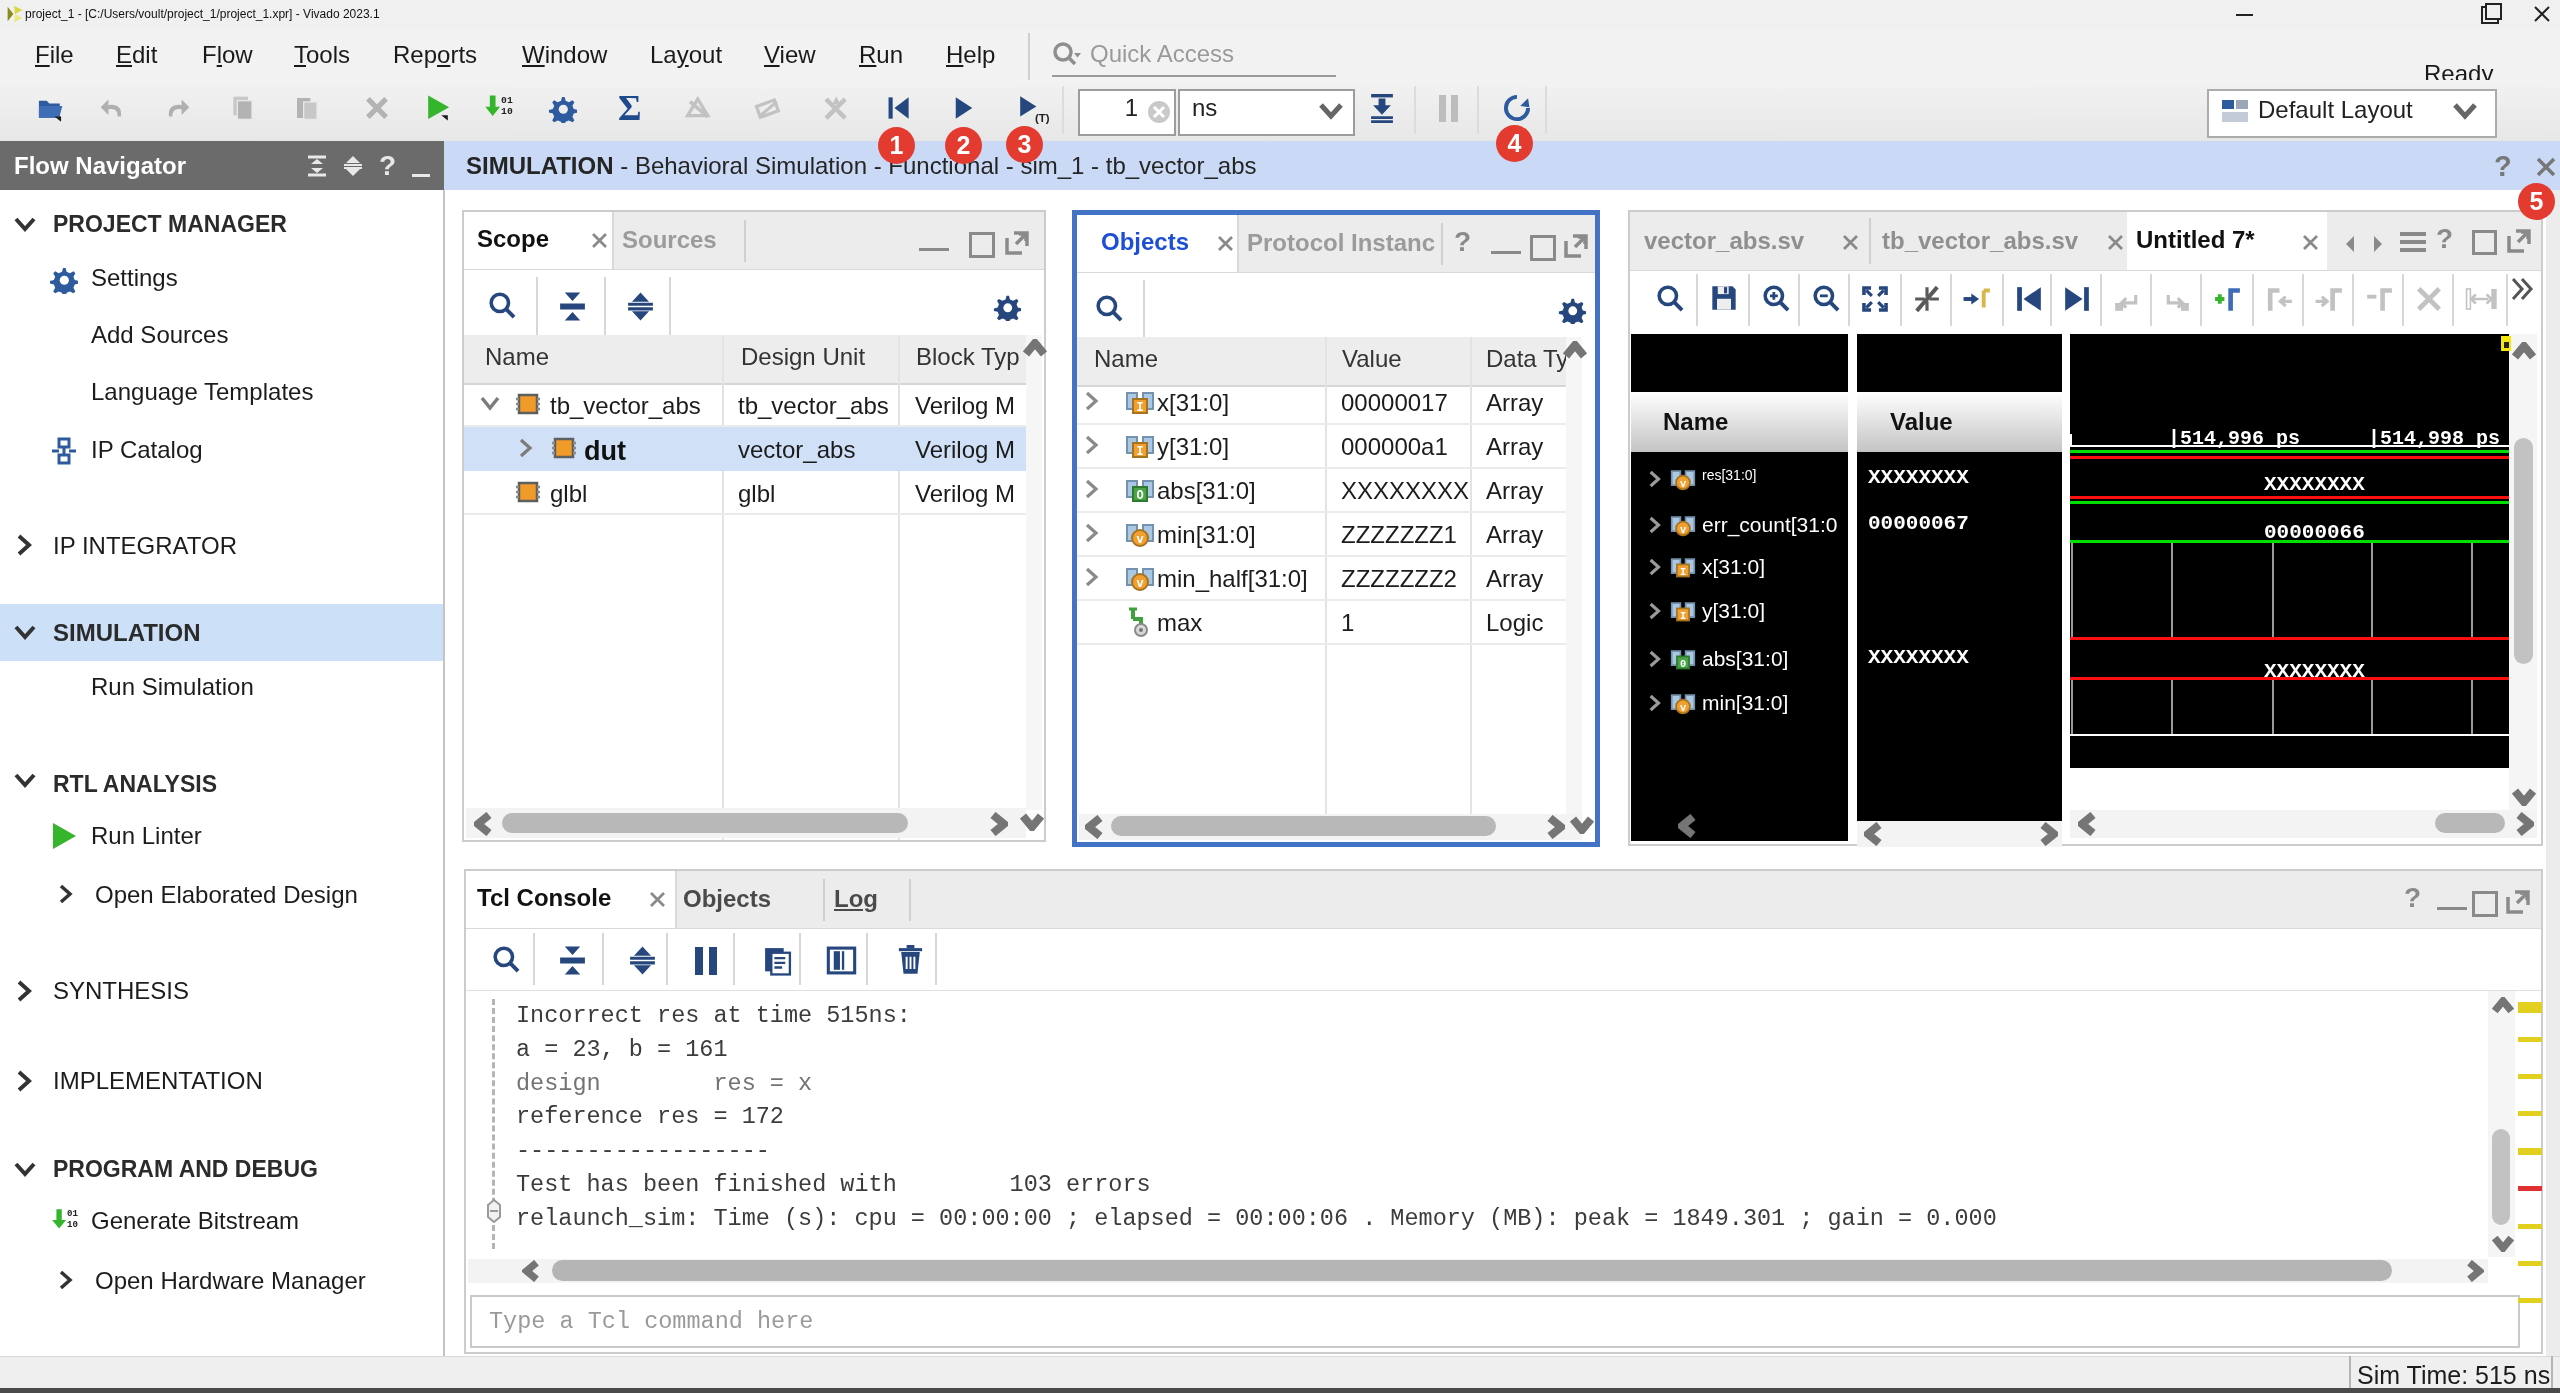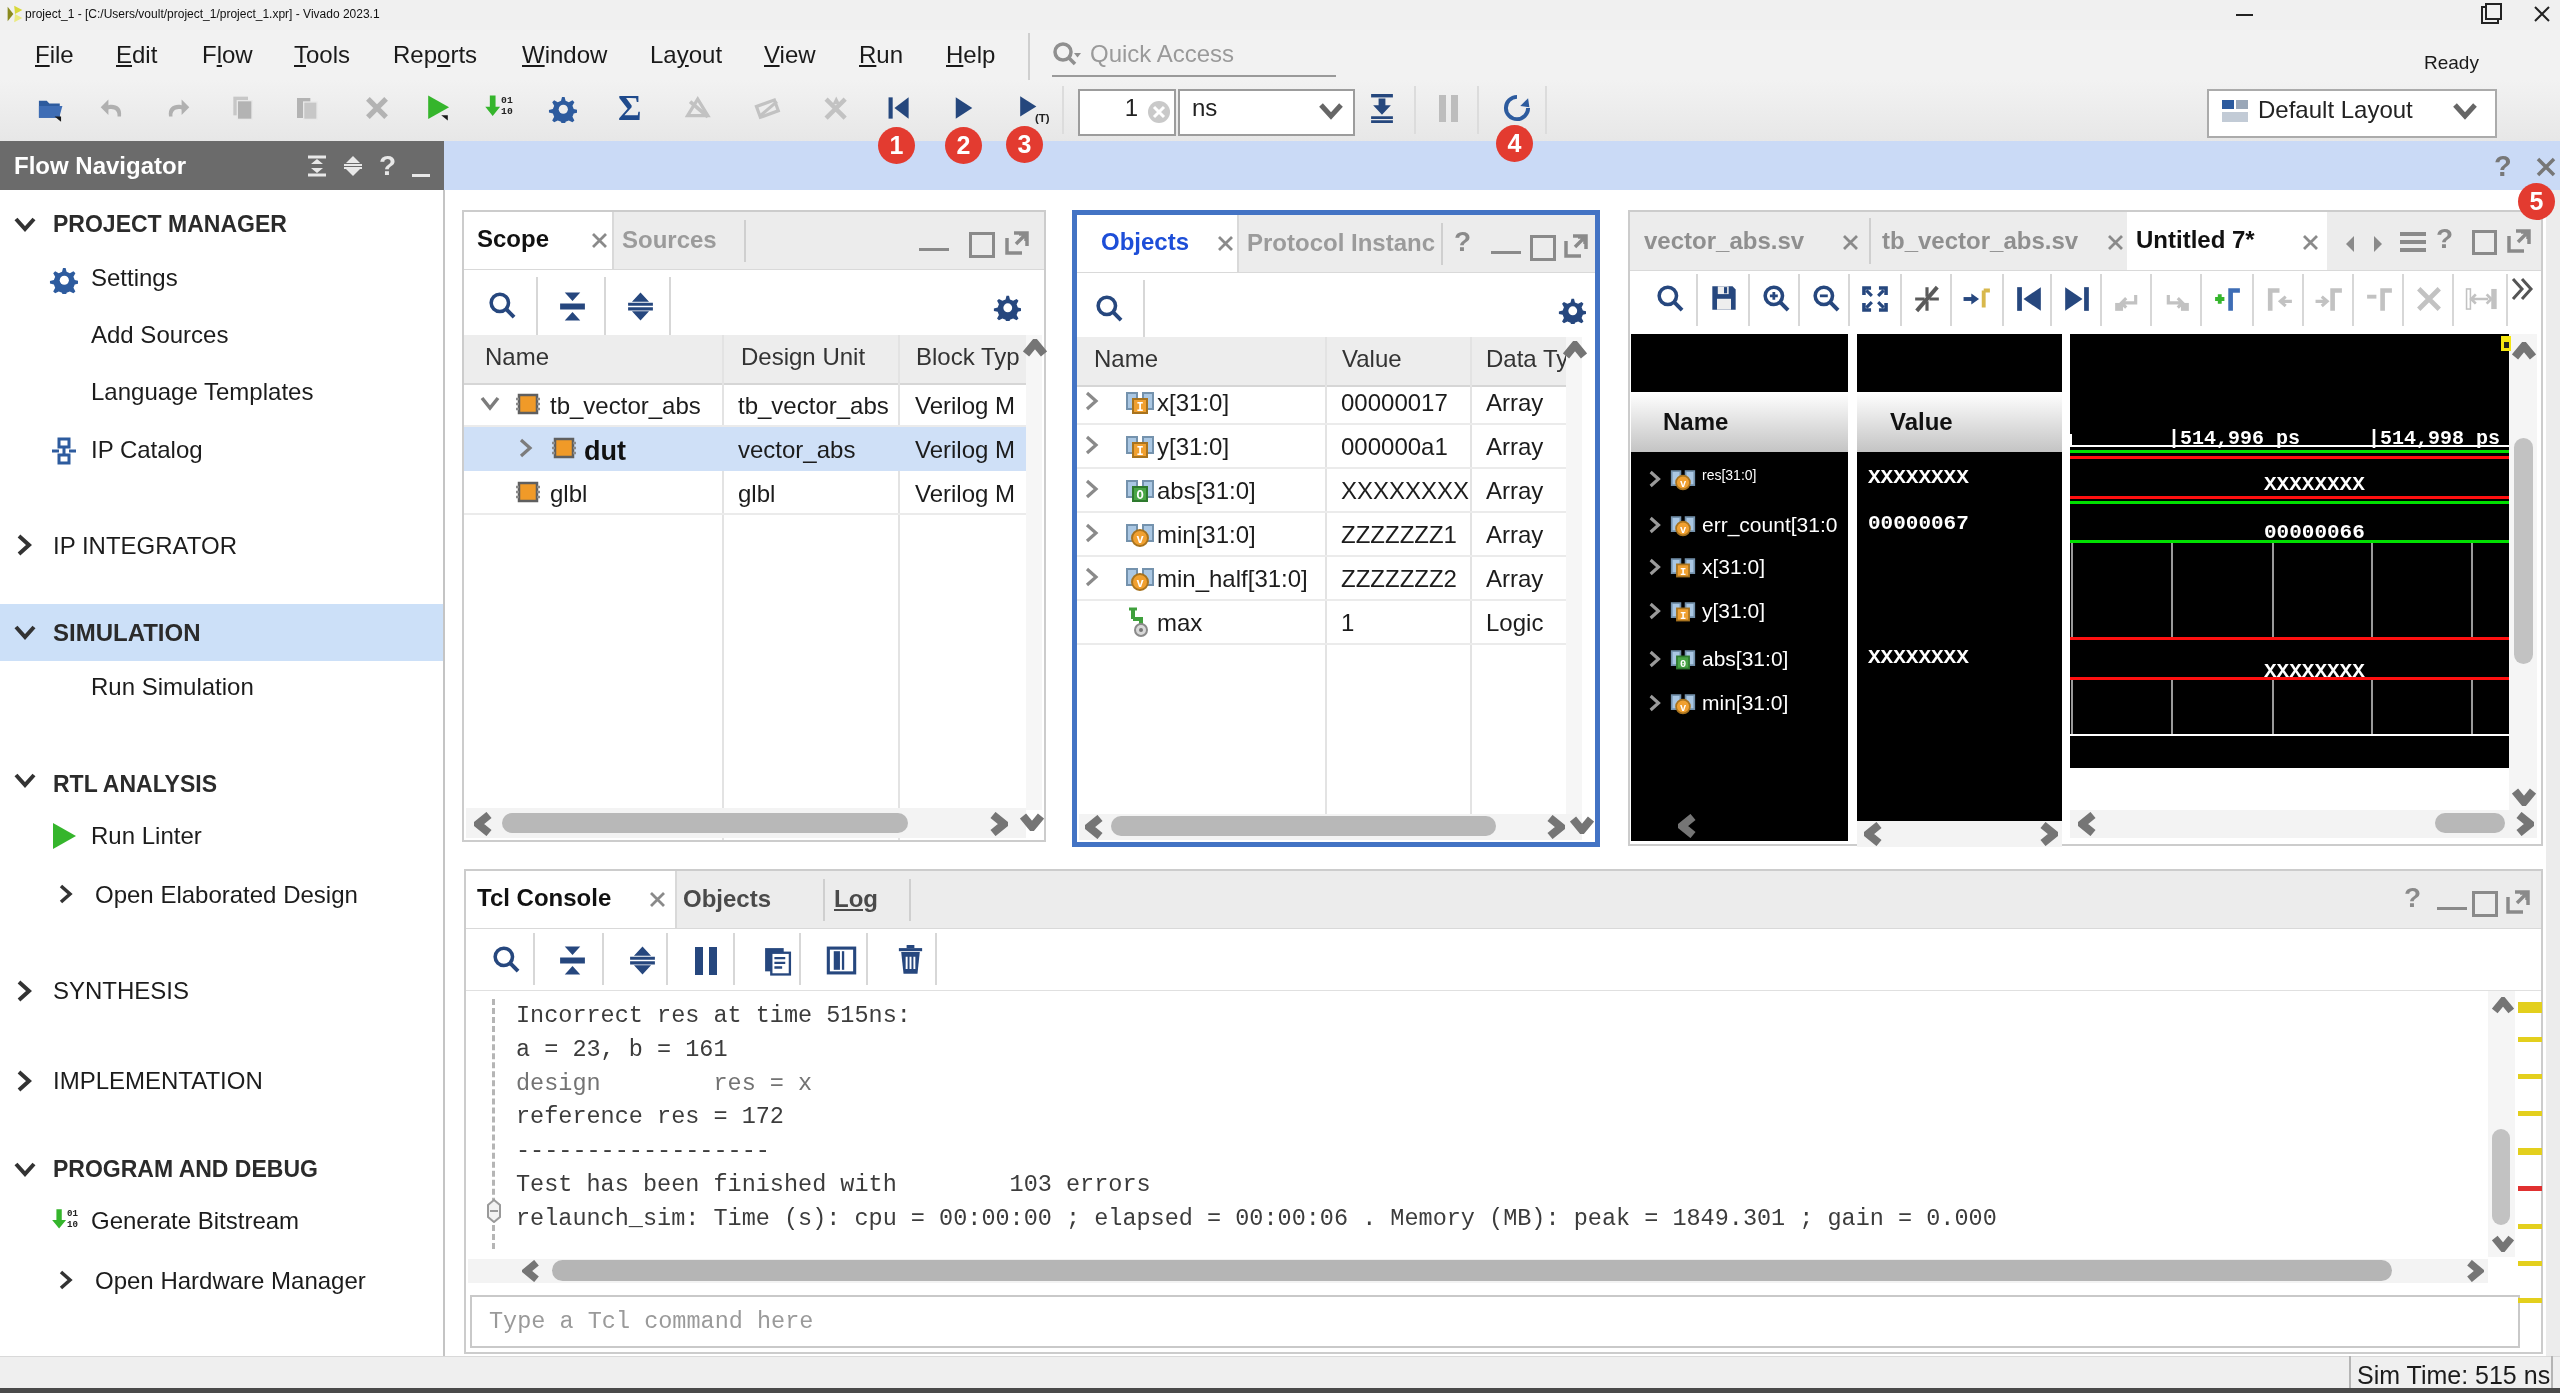--- a/index.html
+++ b/index.html
@@ -50,21 +50,21 @@
 <div class="a" style="top:41px;font-size:24px;color:#1a1a1a;left:859px;"><u>R</u>un</div>
 <div class="a" style="top:41px;font-size:24px;color:#1a1a1a;left:946px;"><u>H</u>elp</div>
 <div class="a" style="left:1028px;top:33px;width:2px;height:52px;background:#cfcfcf;"></div>
 <svg class="a" style="left:1052px;top:41px;" width="30" height="30" viewBox="0 0 30 30">
   <circle cx="11" cy="11" r="8" fill="none" stroke="#8f8f8f" stroke-width="3.5"></circle>
   <path d="M17 17 L23 23" stroke="#8f8f8f" stroke-width="3.5"></path>
   <path d="M22 12 l7 0 -3.5 4.5 z" fill="#8f8f8f"></path>
 </svg>
 <div class="a" style="left:1090px;top:40px;font-size:24px;color:#9a9a9a;">Quick Access</div>
 <div class="a" style="left:1052px;top:75px;width:284px;height:2px;background:#9a9a9a;"></div>
-<div class="a" style="left:2424px;top:52px;font-size:19px;color:#1a1a1a;">Ready</div>
+<div class="a" style="left:2424px;top:60px;font-size:24px;color:#1a1a1a;">Ready</div>
 
 <div class="a" style="left:0;top:80px;width:2560px;height:61px;background:linear-gradient(#f2f2f2,#e7e7e7);border-bottom:1px solid #dadada;"></div>
 
 <div class="a" style="left:1062px;top:86px;width:2px;height:48px;background:#dcdcdc;"></div>
 <div class="a" style="left:1414px;top:86px;width:2px;height:48px;background:#dcdcdc;"></div>
 <div class="a" style="left:1477px;top:86px;width:2px;height:48px;background:#dcdcdc;"></div>
 <div class="a" style="left:1545px;top:86px;width:2px;height:48px;background:#dcdcdc;"></div>
 <svg class="a" style="left:35px;top:93px;" width="30" height="30" viewBox="0 0 46 46">
   <path d="M6 12 h12 l4 4 h16 v22 h-32 z" fill="#2d5b9e"></path>
   <path d="M6 20 h36 l-5 18 h-31 z" fill="#3e6db5"></path>
@@ -164,20 +164,21 @@
   <path d="M11 4 l6 5 h-12 z M11 18 l6 -5 h-12 z" fill="#e8e8e8" transform="rotate(180 11 11)"></path>
 </svg>
 <svg class="a" style="left:342px;top:155px;" width="22" height="22" viewBox="0 0 22 22">
   <path d="M11 1 l7 7 h-14 z" fill="#e8e8e8"></path>
   <path d="M2 10 h18 M2 13 h18" stroke="#e8e8e8" stroke-width="2"></path>
   <path d="M11 21 l7 -7 h-14 z" fill="#e8e8e8"></path>
 </svg>
 <div class="a" style="left:379px;top:150px;font-size:28px;font-weight:bold;color:#e8e8e8;">?</div>
 <div class="a" style="left:412px;top:174px;width:18px;height:3px;background:#e8e8e8;"></div>
 <div class="a" style="left:444px;top:141px;width:2116px;height:49px;background:#cadaf6;"></div>
+<div class="a" style="left:466px;top:152px;font-size:24px;color:#252525;"><span class="b">SIMULATION</span> - Behavioral Simulation - Functional - sim_1 - tb_vector_abs</div>
 <div class="a" style="left:2494px;top:150px;font-size:29px;font-weight:bold;color:#777;">?</div>
 <svg class="a" style="left:2536px;top:157px;" width="20" height="20" viewBox="0 0 20 20">
   <path d="M2 2 L18 18 M18 2 L2 18" stroke="#777" stroke-width="3.5"></path>
 </svg>
 
 <div class="a" style="left:0;top:190px;width:443px;height:1166px;background:#fff;"></div>
 <div class="a" style="left:443px;top:190px;width:2px;height:1166px;background:#c4c4c4;"></div>
 <svg class="a" style="left:14px;top:216px;" width="22" height="18" viewBox="0 0 22 18">
       <path d="M2 3 L11 13 L20 3" fill="none" stroke="#333" stroke-width="4"></path>
     </svg>

